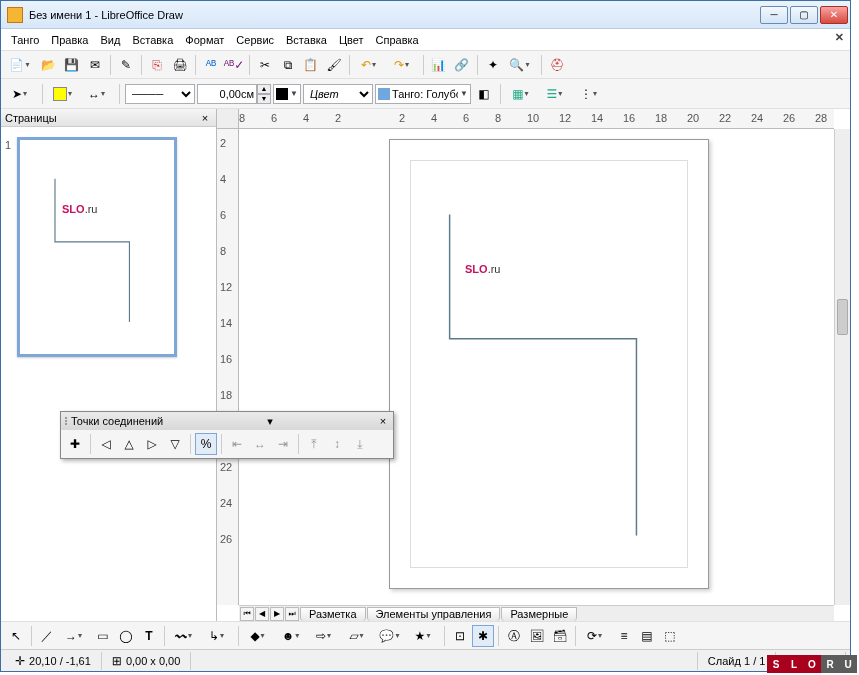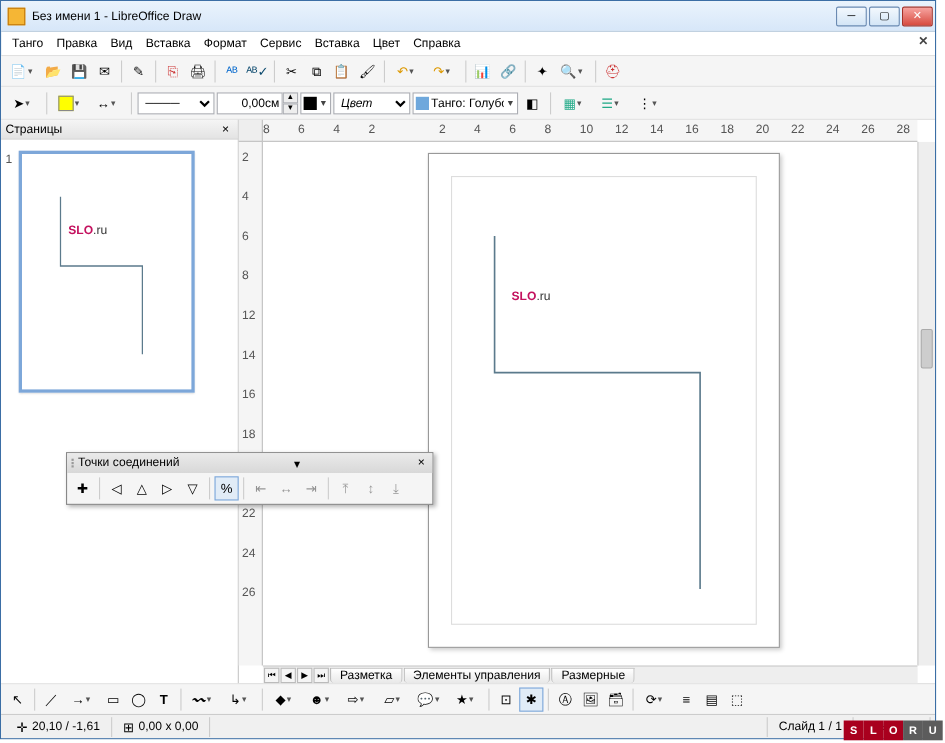--- a/index.html
+++ b/index.html
@@ -150,21 +150,21 @@
         <span class="ico" style="color:#c33">⎘</span>
       </div>
     <div class="btn">
         <span class="ico">🖨</span>
       </div>
     <div class="sep"></div>
     <div class="btn">
         <span class="ico" style="color:#06c">ᴬᴮ</span>
       </div>
     <div class="btn">
-        <span class="ico" style="color:#0c4a6e">ᴬᴮ✓</span>
+        <span class="ico" style="color:#701a75">ᴬᴮ✓</span>
       </div>
     <div class="sep"></div>
     <div class="btn">
         <span class="ico">✂</span>
       </div>
     <div class="btn">
         <span class="ico">⧉</span>
       </div>
     <div class="btn">
         <span class="ico">📋</span>

